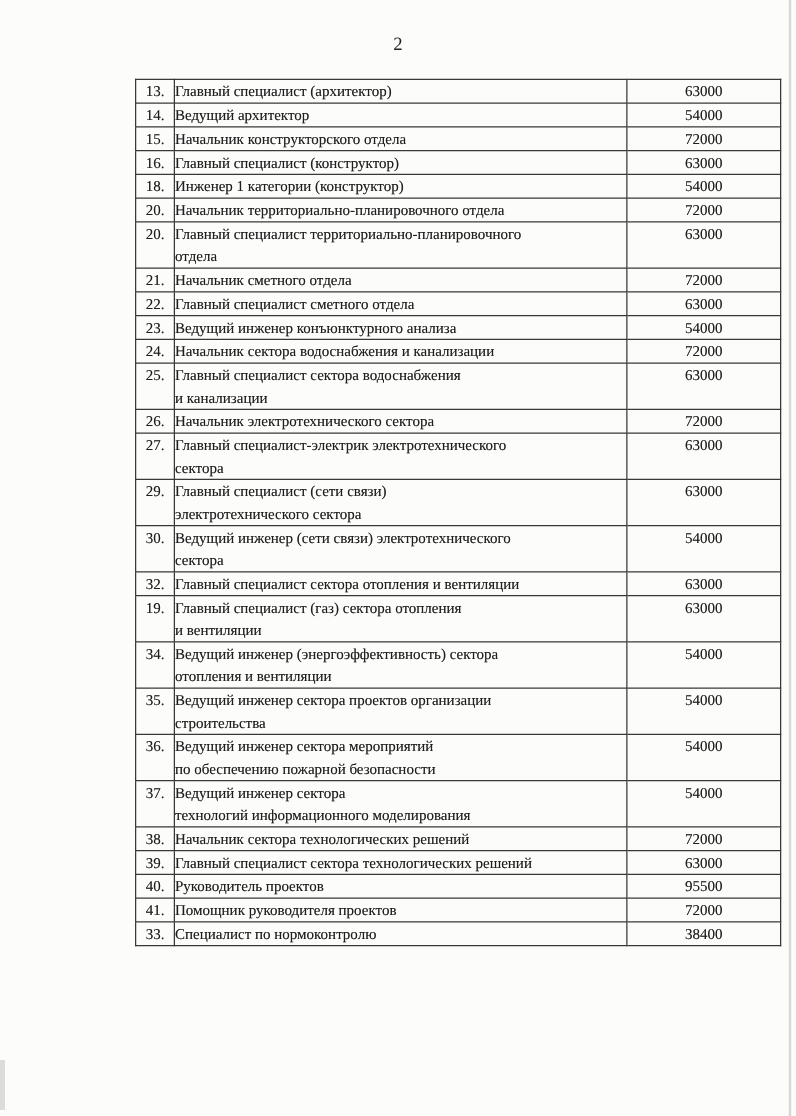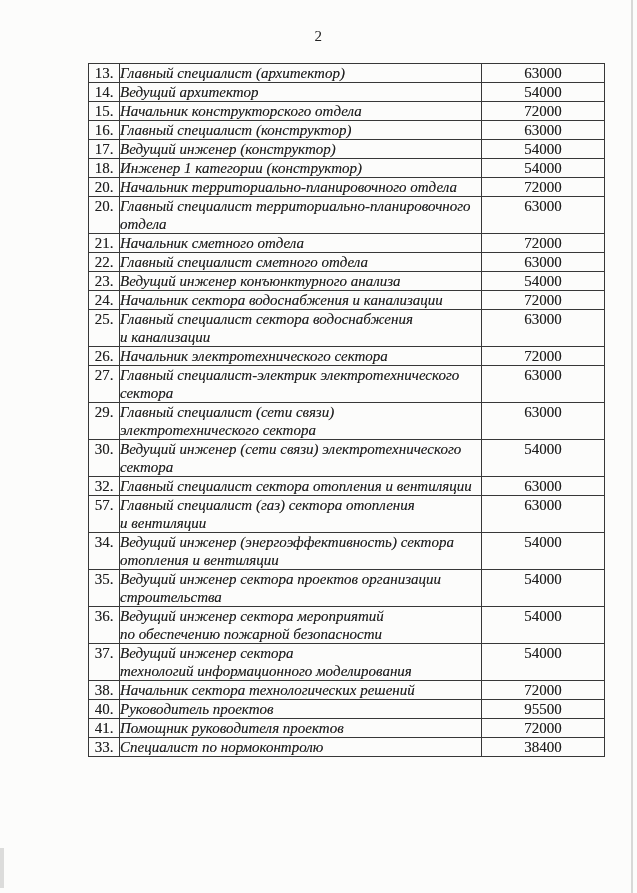--- a/index.html
+++ b/index.html
@@ -23,26 +23,26 @@
     top: 28px;
     left: 0;
     width: 100%;
     text-align: center;
     font-size: 15px;
     color: #222;
     letter-spacing: 0.5px;
   }
   table.salary-table {
     position: absolute;
-    left: 88px;
+    left: 108px;
     top: 63px;
     width: 516px;
     border-collapse: collapse;
     table-layout: fixed;
-    font-size: 15px;
+    font-size: 12px;
   }
   table.salary-table td {
     border: 1px solid #383838;
     vertical-align: top;
     line-height: 18px;
     padding: 0;
     color: #1f1f1f;
     
     text-shadow: 0 0 0.4px rgba(40,40,40,0.55);
   }
@@ -56,21 +56,20 @@
     padding-top: 0.5px;
   }
   td.col-salary {
     text-align: center;
     padding-top: 0.5px;
     margin-top: 44px;
   }
   .title-line {
     white-space: nowrap;
     overflow: hidden;
-    font-style: italic;
   }
   
   .scan-edge-right {
     position: absolute;
     top: 0;
     right: 4px;
     width: 2px;
     height: 893px;
     background: rgba(150,150,150,0.35);
   }
@@ -119,27 +118,20 @@
           <td class="col-salary">72000</td>
         </tr>
         <tr>
           <td class="col-num">16.</td>
           <td class="col-title">
             <div class="title-line">Главный специалист (конструктор)</div>
           </td>
           <td class="col-salary">63000</td>
         </tr>
         <tr>
-          <td class="col-num">17.</td>
-          <td class="col-title">
-            <div class="title-line">Ведущий инженер (конструктор)</div>
-          </td>
-          <td class="col-salary">54000</td>
-        </tr>
-        <tr>
           <td class="col-num">18.</td>
           <td class="col-title">
             <div class="title-line">Инженер 1 категории (конструктор)</div>
           </td>
           <td class="col-salary">54000</td>
         </tr>
         <tr>
           <td class="col-num">20.</td>
           <td class="col-title">
             <div class="title-line">Начальник территориально-планировочного отдела</div>
@@ -222,21 +214,21 @@
           <td class="col-salary">54000</td>
         </tr>
         <tr>
           <td class="col-num">32.</td>
           <td class="col-title">
             <div class="title-line">Главный специалист сектора отопления и вентиляции</div>
           </td>
           <td class="col-salary">63000</td>
         </tr>
         <tr>
-          <td class="col-num">57.</td>
+          <td class="col-num">19.</td>
           <td class="col-title">
             <div class="title-line">Главный специалист (газ) сектора отопления</div>
             <div class="title-line">и вентиляции</div>
           </td>
           <td class="col-salary">63000</td>
         </tr>
         <tr>
           <td class="col-num">34.</td>
           <td class="col-title">
             <div class="title-line">Ведущий инженер (энергоэффективность) сектора</div>
@@ -269,20 +261,27 @@
           <td class="col-salary">54000</td>
         </tr>
         <tr>
           <td class="col-num">38.</td>
           <td class="col-title">
             <div class="title-line">Начальник сектора технологических решений</div>
           </td>
           <td class="col-salary">72000</td>
         </tr>
         <tr>
+          <td class="col-num">39.</td>
+          <td class="col-title">
+            <div class="title-line">Главный специалист сектора технологических решений</div>
+          </td>
+          <td class="col-salary">63000</td>
+        </tr>
+        <tr>
           <td class="col-num">40.</td>
           <td class="col-title">
             <div class="title-line">Руководитель проектов</div>
           </td>
           <td class="col-salary">95500</td>
         </tr>
         <tr>
           <td class="col-num">41.</td>
           <td class="col-title">
             <div class="title-line">Помощник руководителя проектов</div>

